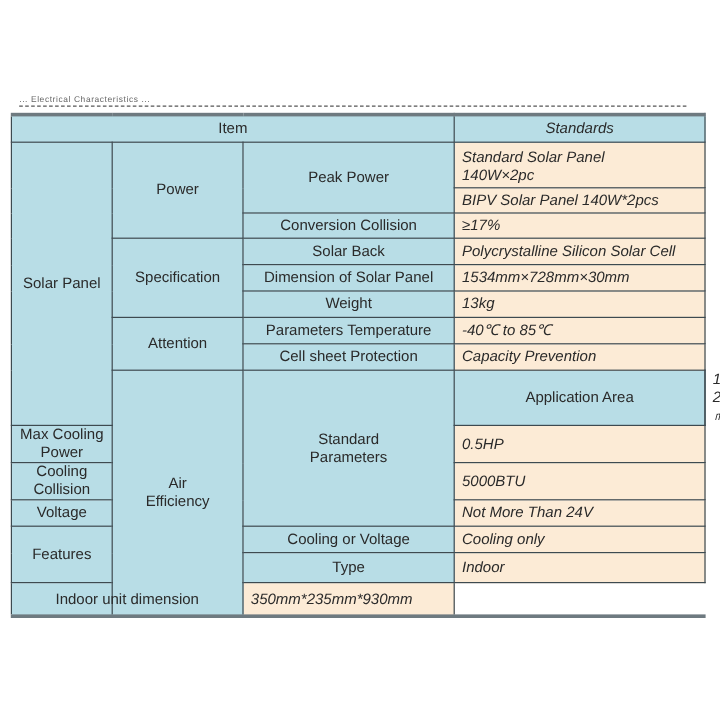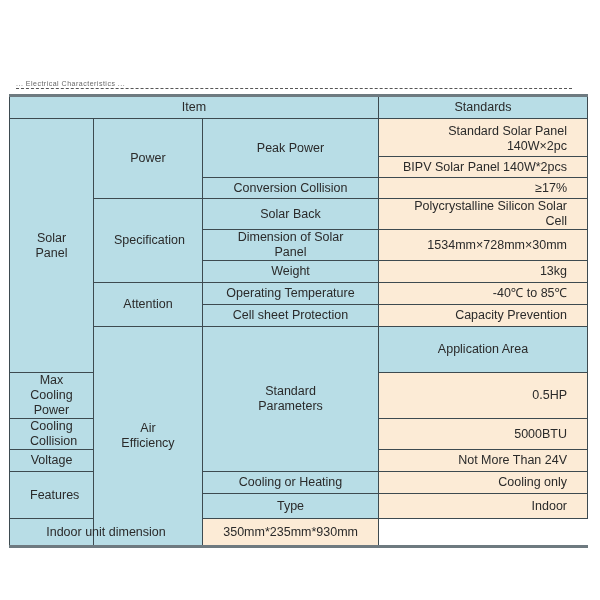--- a/index.html
+++ b/index.html
@@ -3,27 +3,27 @@
 <meta charset="utf-8">
 <style>
   html, body { margin:0; padding:0; background:#ffffff; }
   body { width:600px; height:600px; position:relative; overflow:hidden;
          font-family: "Liberation Sans", sans-serif; color:#2a2a2a; }
   .caption-line { position:absolute; left:16px; top:88px; width:556px; height:0;
                   border-top:1px dashed #555; }
   .caption-text { position:absolute; left:16px; top:80px; font-size:7px; color:#666; letter-spacing:0.5px; }
   table.spec { position:absolute; left:9px; top:94px; width:578px; border-collapse:collapse;
                font-size:12.5px; table-layout:fixed; }
-  table.spec td { padding:0 20px; line-height:15px; border:1px solid #3d4a50; }
+  table.spec td { padding:0 6px; line-height:15px; border:1px solid #3d4a50; }
   table.spec { border-top:3px solid #6e7a80; border-bottom:3px solid #6e7a80; }
   td.lbl { background:#b8dde6; text-align:center; }
-  td.val { background:#fcebd6; text-align:right; padding-left:6px; }
+  td.val { background:#fcebd6; text-align:left; padding-left:6px; }
   tr.hdr td { height:21px; }
   td.outer-left { border-left:none; }
-  td.outer-right { border-right:none; }
+  td.outer-right { border-right:none;font-style:italic; }
   .col1 { width:84px; } .col2 { width:109px; } .col3 { width:176px; } .col4 { width:209px; }
 </style>
 </head>
 <body>
 
 <div class="caption-text">... Electrical Characteristics ...</div>
 <div class="caption-line"></div>
 
 <table class="spec">
   <colgroup>
@@ -64,21 +64,21 @@
     <td class="lbl" style="height:21px">Dimension of Solar Panel</td>
     <td class="val outer-right">1534mm×728mm×30mm</td>
   </tr>
   <tr>
     <td class="lbl" style="height:21px">Weight</td>
     <td class="val outer-right">13kg</td>
   </tr>
 
   <tr>
     <td class="lbl" rowspan="2">Attention</td>
-    <td class="lbl" style="height:21px">Operating Temperature</td>
+    <td class="lbl" style="height:21px">Parameters Temperature</td>
     <td class="val outer-right">-40℃ to 85℃</td>
   </tr>
   <tr>
     <td class="lbl" style="height:21px">Cell sheet Protection</td>
     <td class="val outer-right">Capacity Prevention</td>
   </tr>
 
   <tr>
     <td class="lbl outer-left" rowspan="7">
       <div>Air</div>
@@ -98,21 +98,21 @@
   <tr>
     <td class="lbl" style="height:21px">Cooling Collision</td>
     <td class="val outer-right">5000BTU</td>
   </tr>
   <tr>
     <td class="lbl" style="height:21px">Voltage</td>
     <td class="val outer-right">Not More Than 24V</td>
   </tr>
   <tr>
     <td class="lbl" rowspan="2">Features</td>
-    <td class="lbl" style="height:21px">Cooling or Heating</td>
+    <td class="lbl" style="height:21px">Cooling or Voltage</td>
     <td class="val outer-right">Cooling only</td>
   </tr>
   <tr>
     <td class="lbl" style="height:24px">Type</td>
     <td class="val outer-right">Indoor</td>
   </tr>
   <tr>
     <td class="lbl" colspan="2" style="height:26px">Indoor unit dimension</td>
     <td class="val outer-right">350mm*235mm*930mm</td>
   </tr>

